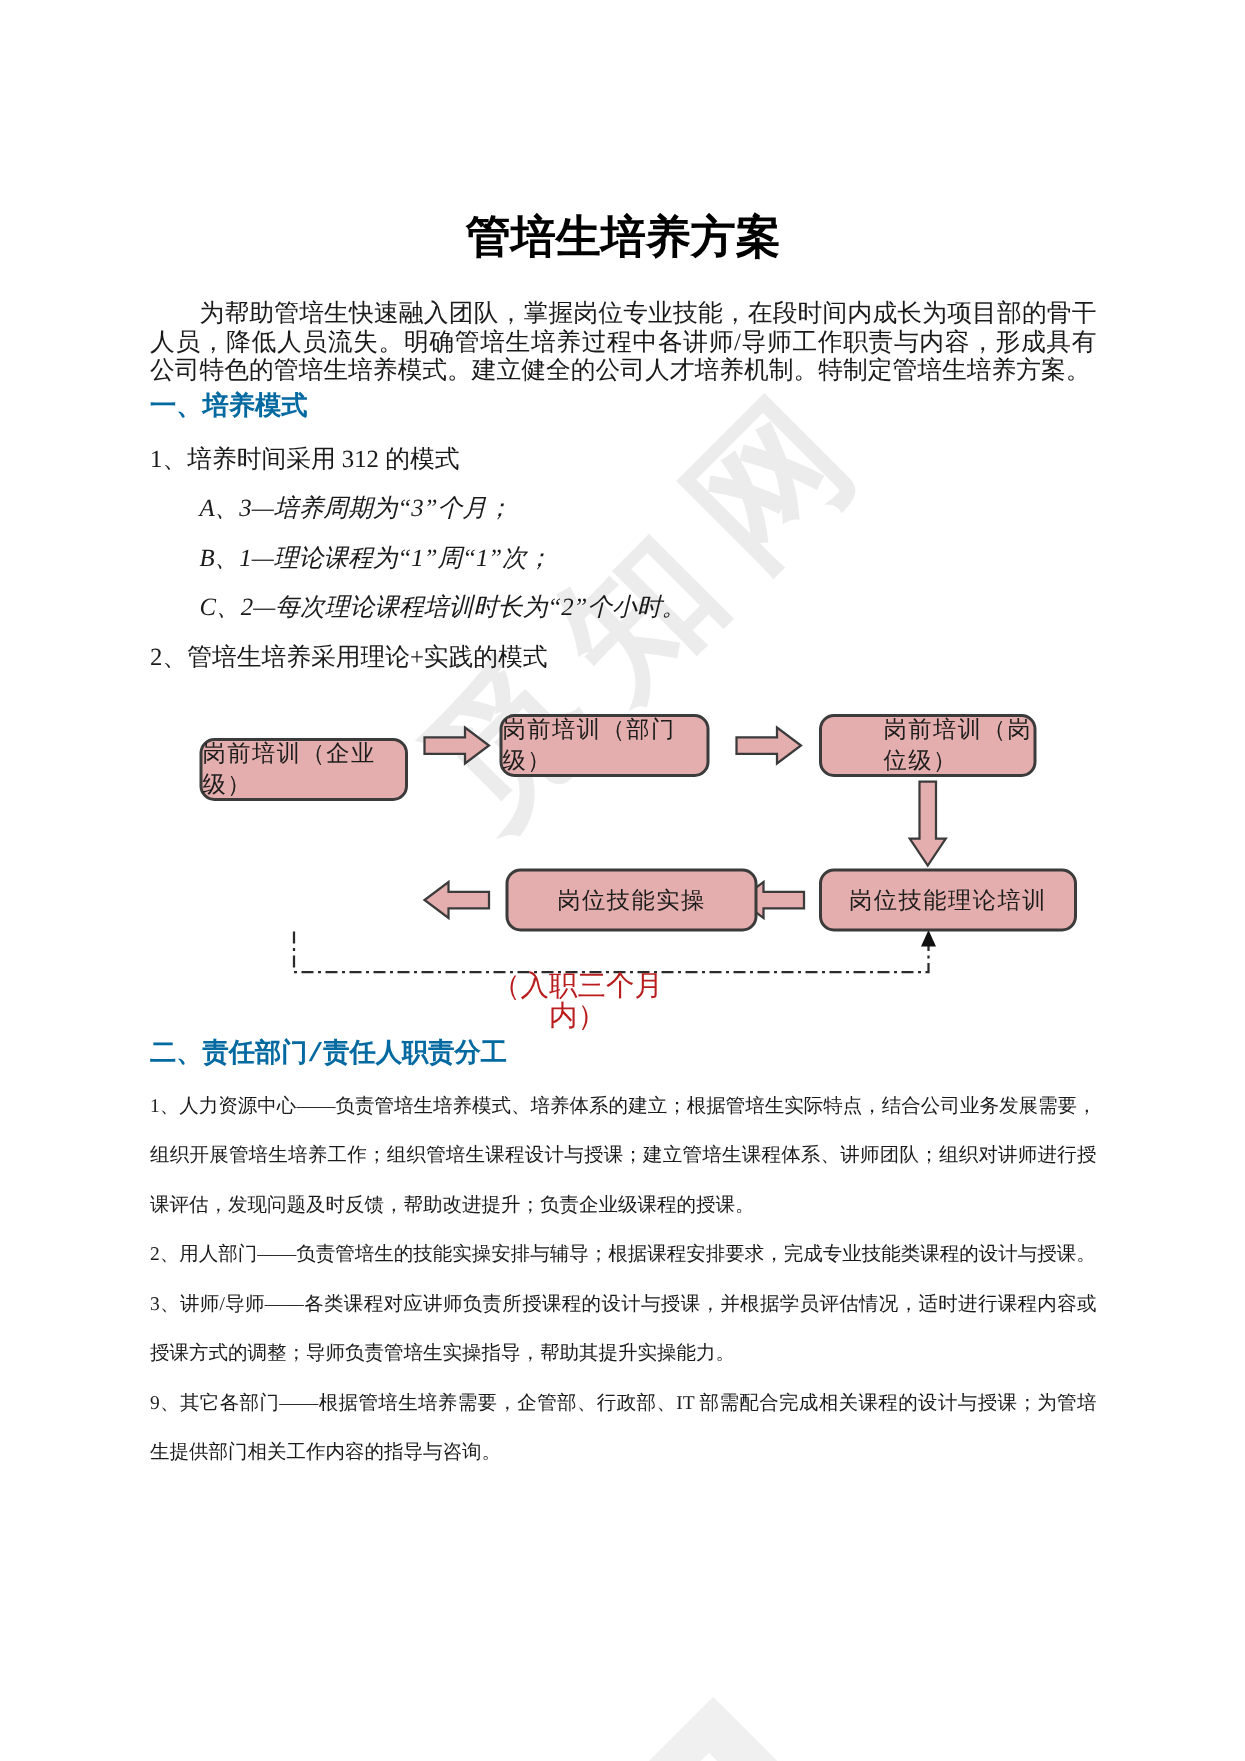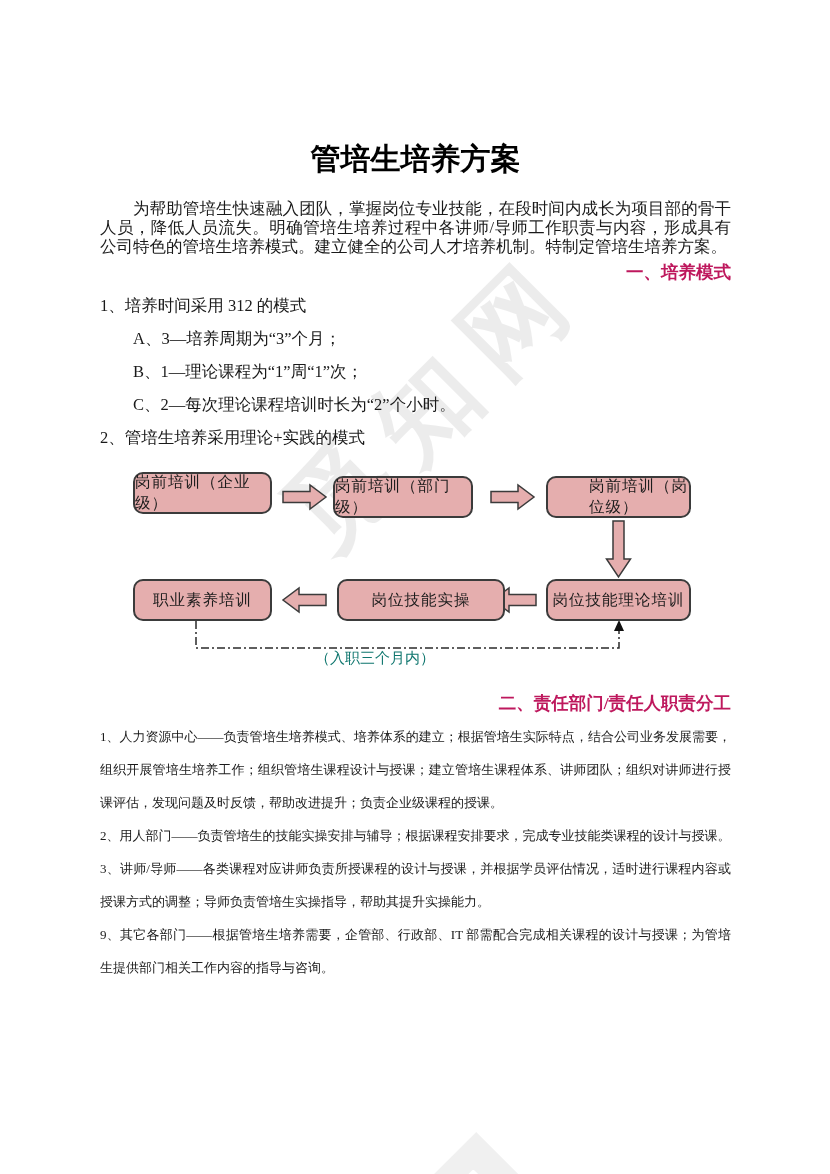--- a/index.html
+++ b/index.html
@@ -35,50 +35,50 @@
     font-family:"Liberation Sans","DejaVu Sans",sans-serif;
     font-weight:bold;font-size:30px;line-height:44px;
     text-align:center;color:#000;margin-top:33px;
   }
   .intro{
     margin-top:18px;
     font-size:16.5px;line-height:19px;
     text-indent:2em;text-align:justify;text-justify:inter-ideograph;
   }
   .sec-heading{
-    font-family:Liberation Serif, serif;
-    font-weight:bold;font-size:17.5px;line-height:33px;color:#be185d;text-align:right;
+    font-family:Liberation Mono, monospace;
+    font-weight:bold;font-size:17.5px;line-height:33px;color:#0369a1;
   }
   .body-line{font-size:16.5px;line-height:33px;}
-  .sub-item{padding-left:33px;}
+  .sub-item{padding-left:33px;font-style:italic;}
   .para{font-size:13px;line-height:33px;text-align:justify;text-justify:inter-ideograph;}
   
   .flow{
     position:relative;margin-top:10px;
     width:631px;height:208px;
   }
   .flow-svg{position:absolute;left:0;top:0;z-index:1;}
   .flow-box{
     position:absolute;z-index:2;
     height:42px;box-sizing:border-box;
     border:2px solid #3b3b3b;border-radius:10px;
     background:#e5aeae;
     display:flex;align-items:center;justify-content:center;
     font-size:15.5px;color:#1c1c1c;
     letter-spacing:1px;
   }
-  .fb1{left:33px;top:8px;width:139px;}
+  .fb1{left:33px;top:28px;width:139px;}
   .fb2{left:233px;top:12px;width:140px;}
   .fb3{left:446px;top:12px;width:145px;padding-left:41px;}
   .fb4{left:33px;top:115px;width:139px;}
   .fb5{left:237px;top:115px;width:168px;}
-  .fb6{left:446px;top:115px;width:145px;}
+  .fb6{left:446px;top:115px;width:172px;}
   .flow-caption{
     position:absolute;z-index:2;left:215px;top:184px;width:140px;
-    text-align:left;font-size:15px;line-height:20px;color:#0f766e;
+    text-align:center;font-size:19px;line-height:20px;color:#b91c1c;
   }
 </style>
 </head>
 <body>
 
 <div class="page">
 
   <div class="wm-center">觅知网</div>
   <div class="wm-bottom">网</div>
 
@@ -109,21 +109,20 @@
 
         <polygon points="226,130.5 199,130.5 199,124 183,136 199,148 199,141.5 226,141.5" fill="#e5aeae" stroke="#3b3b3b" stroke-width="1.5"></polygon>
 
         <path d="M96,157 L96,184 L519,184 L519,164" fill="none" stroke="#2a2a2a" stroke-width="1.5" stroke-dasharray="8 3 2 3"></path>
         <polygon points="519,156 514,167 524,167" fill="#111111"></polygon>
       </svg>
 
       <div class="flow-box fb1" style="background: rgb(229, 174, 174); border-color: rgb(59, 59, 59);">岗前培训（企业级）</div>
       <div class="flow-box fb2" style="background: rgb(229, 174, 174); border-color: rgb(59, 59, 59);">岗前培训（部门级）</div>
       <div class="flow-box fb3" style="background: rgb(229, 174, 174); border-color: rgb(59, 59, 59);">岗前培训（岗位级）</div>
-      <div class="flow-box fb4" style="background: rgb(229, 174, 174); border-color: rgb(59, 59, 59);">职业素养培训</div>
       <div class="flow-box fb5" style="background: rgb(229, 174, 174); border-color: rgb(59, 59, 59);">岗位技能实操</div>
       <div class="flow-box fb6" style="background: rgb(229, 174, 174); border-color: rgb(59, 59, 59);">岗位技能理论培训</div>
 
       <div class="flow-caption">（入职三个月内）</div>
     </div>
 
     <div class="sec-heading" style="margin-top:15px;">二、责任部门/责任人职责分工</div>
 
     <div class="para">1、人力资源中心——负责管培生培养模式、培养体系的建立；根据管培生实际特点，结合公司业务发展需要，组织开展管培生培养工作；组织管培生课程设计与授课；建立管培生课程体系、讲师团队；组织对讲师进行授课评估，发现问题及时反馈，帮助改进提升；负责企业级课程的授课。</div>
     <div class="para">2、用人部门——负责管培生的技能实操安排与辅导；根据课程安排要求，完成专业技能类课程的设计与授课。</div>

